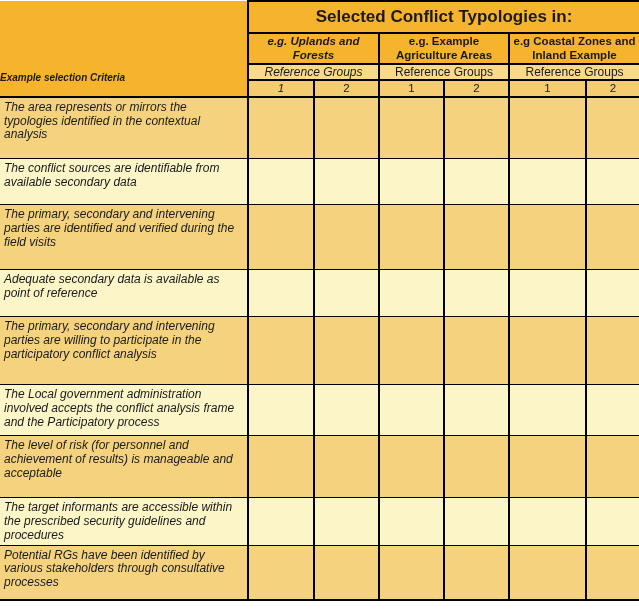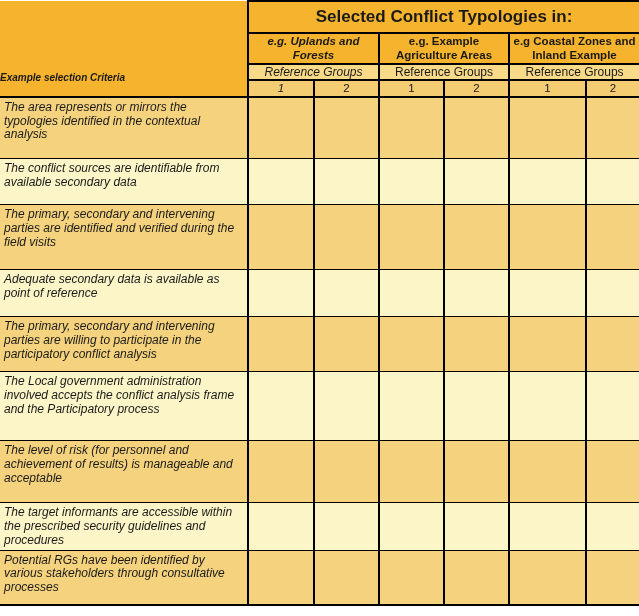--- a/index.html
+++ b/index.html
@@ -79,22 +79,22 @@
     font-size: 12px;
     line-height: 13.8px;
     text-align: left;
     vertical-align: top;
     padding: 3px 6px 2px 4px !important;
   }
   tr.r0 { height: 62px; }
   tr.r1 { height: 46px; }
   tr.r2 { height: 65px; margin-left: 7px; }
   tr.r3 { height: 47px; }
-  tr.r4 { height: 55px; }
-  tr.r5 { height: 69px; }
+  tr.r4 { height: 68px; }
+  tr.r5 { height: 51px; }
   tr.r6 { height: 62px; margin-top: 41px; }
   tr.r7 { height: 44px; }
   tr.r8 { height: 55px; }
 </style>
 </head>
 <body>
 
 <div class="stage">
   <table class="sel">
     <colgroup>

